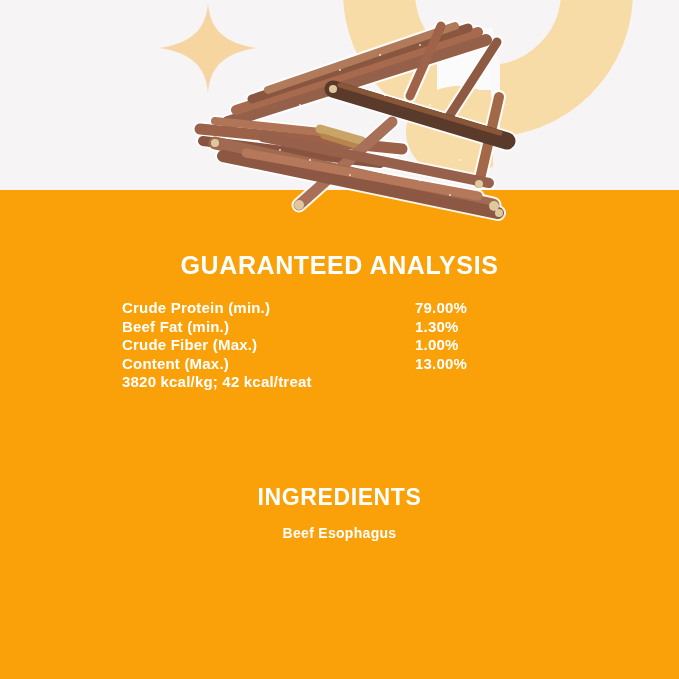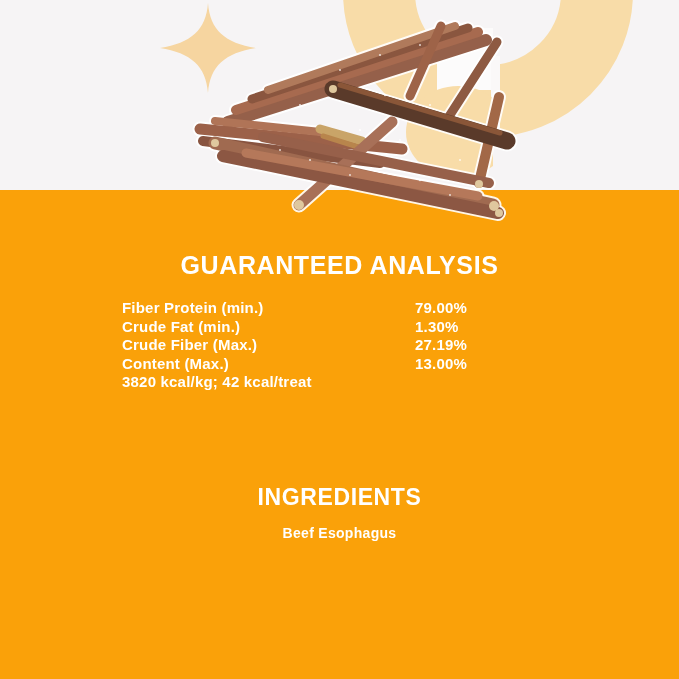--- a/index.html
+++ b/index.html
@@ -142,30 +142,30 @@
         <circle cx="260" cy="120" r="1"></circle>
       </g>
     </g>
   </svg>
 
   <div class="text-layer">
     <div class="ga-title">GUARANTEED ANALYSIS</div>
 
     <div class="ga-table">
         <div class="ga-row">
-          <span class="ga-label">Fiber Protein (min.)</span>
+          <span class="ga-label">Crude Protein (min.)</span>
           <span class="ga-value">79.00%</span>
         </div>
         <div class="ga-row">
-          <span class="ga-label">Crude Fat (min.)</span>
+          <span class="ga-label">Beef Fat (min.)</span>
           <span class="ga-value">1.30%</span>
         </div>
         <div class="ga-row">
           <span class="ga-label">Crude Fiber (Max.)</span>
-          <span class="ga-value">27.19%</span>
+          <span class="ga-value">1.00%</span>
         </div>
         <div class="ga-row">
           <span class="ga-label">Content (Max.)</span>
           <span class="ga-value">13.00%</span>
         </div>
         <div class="ga-row">
           <span class="ga-value">3820 kcal/kg; 42 kcal/treat</span>
         </div>
       </div>
 

